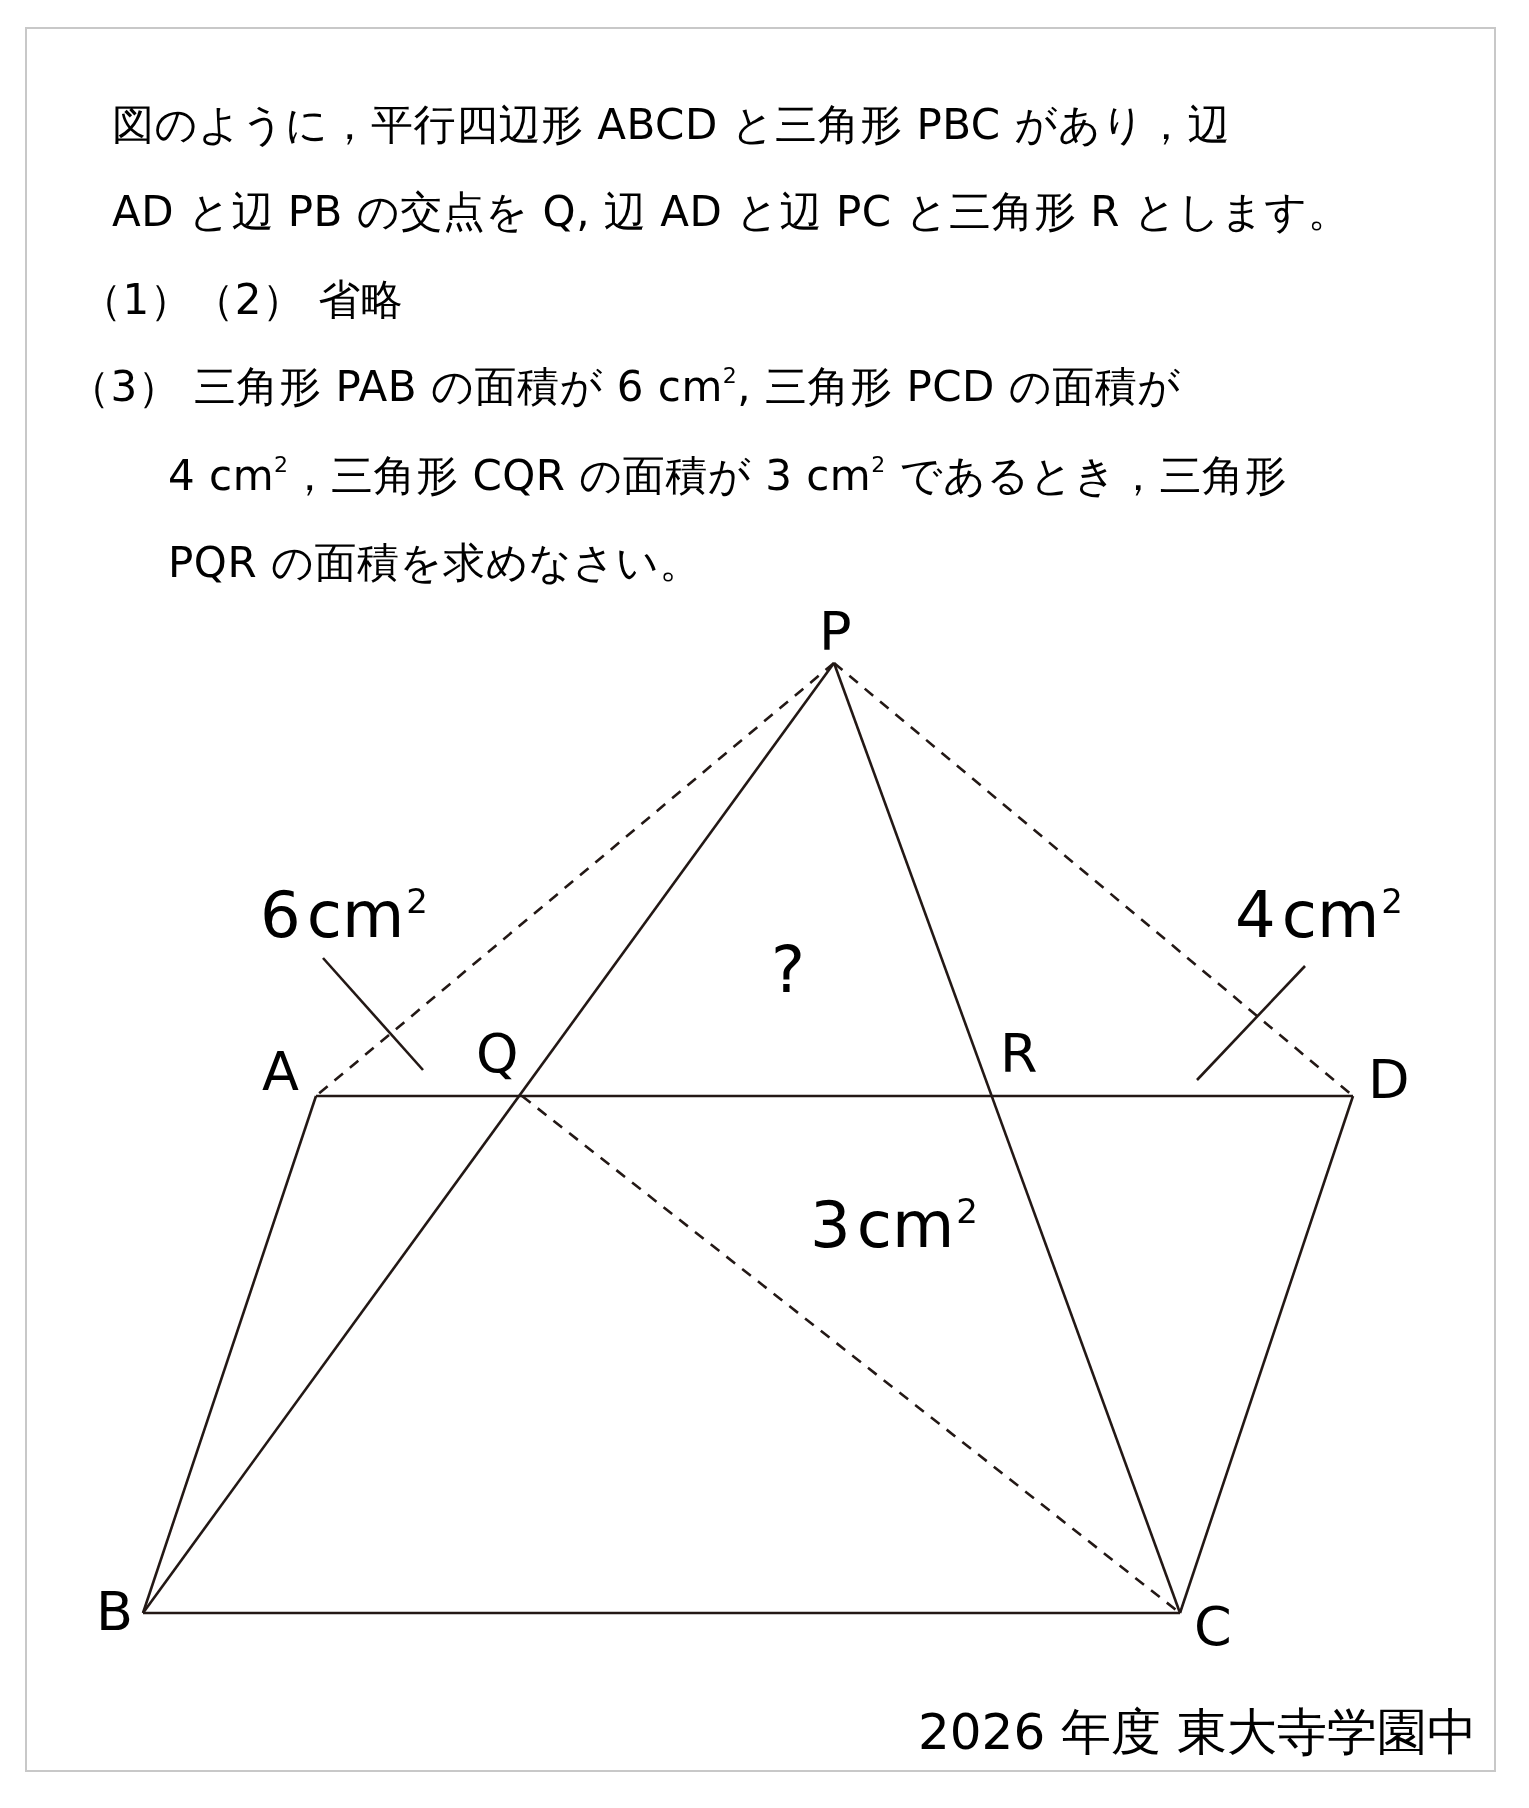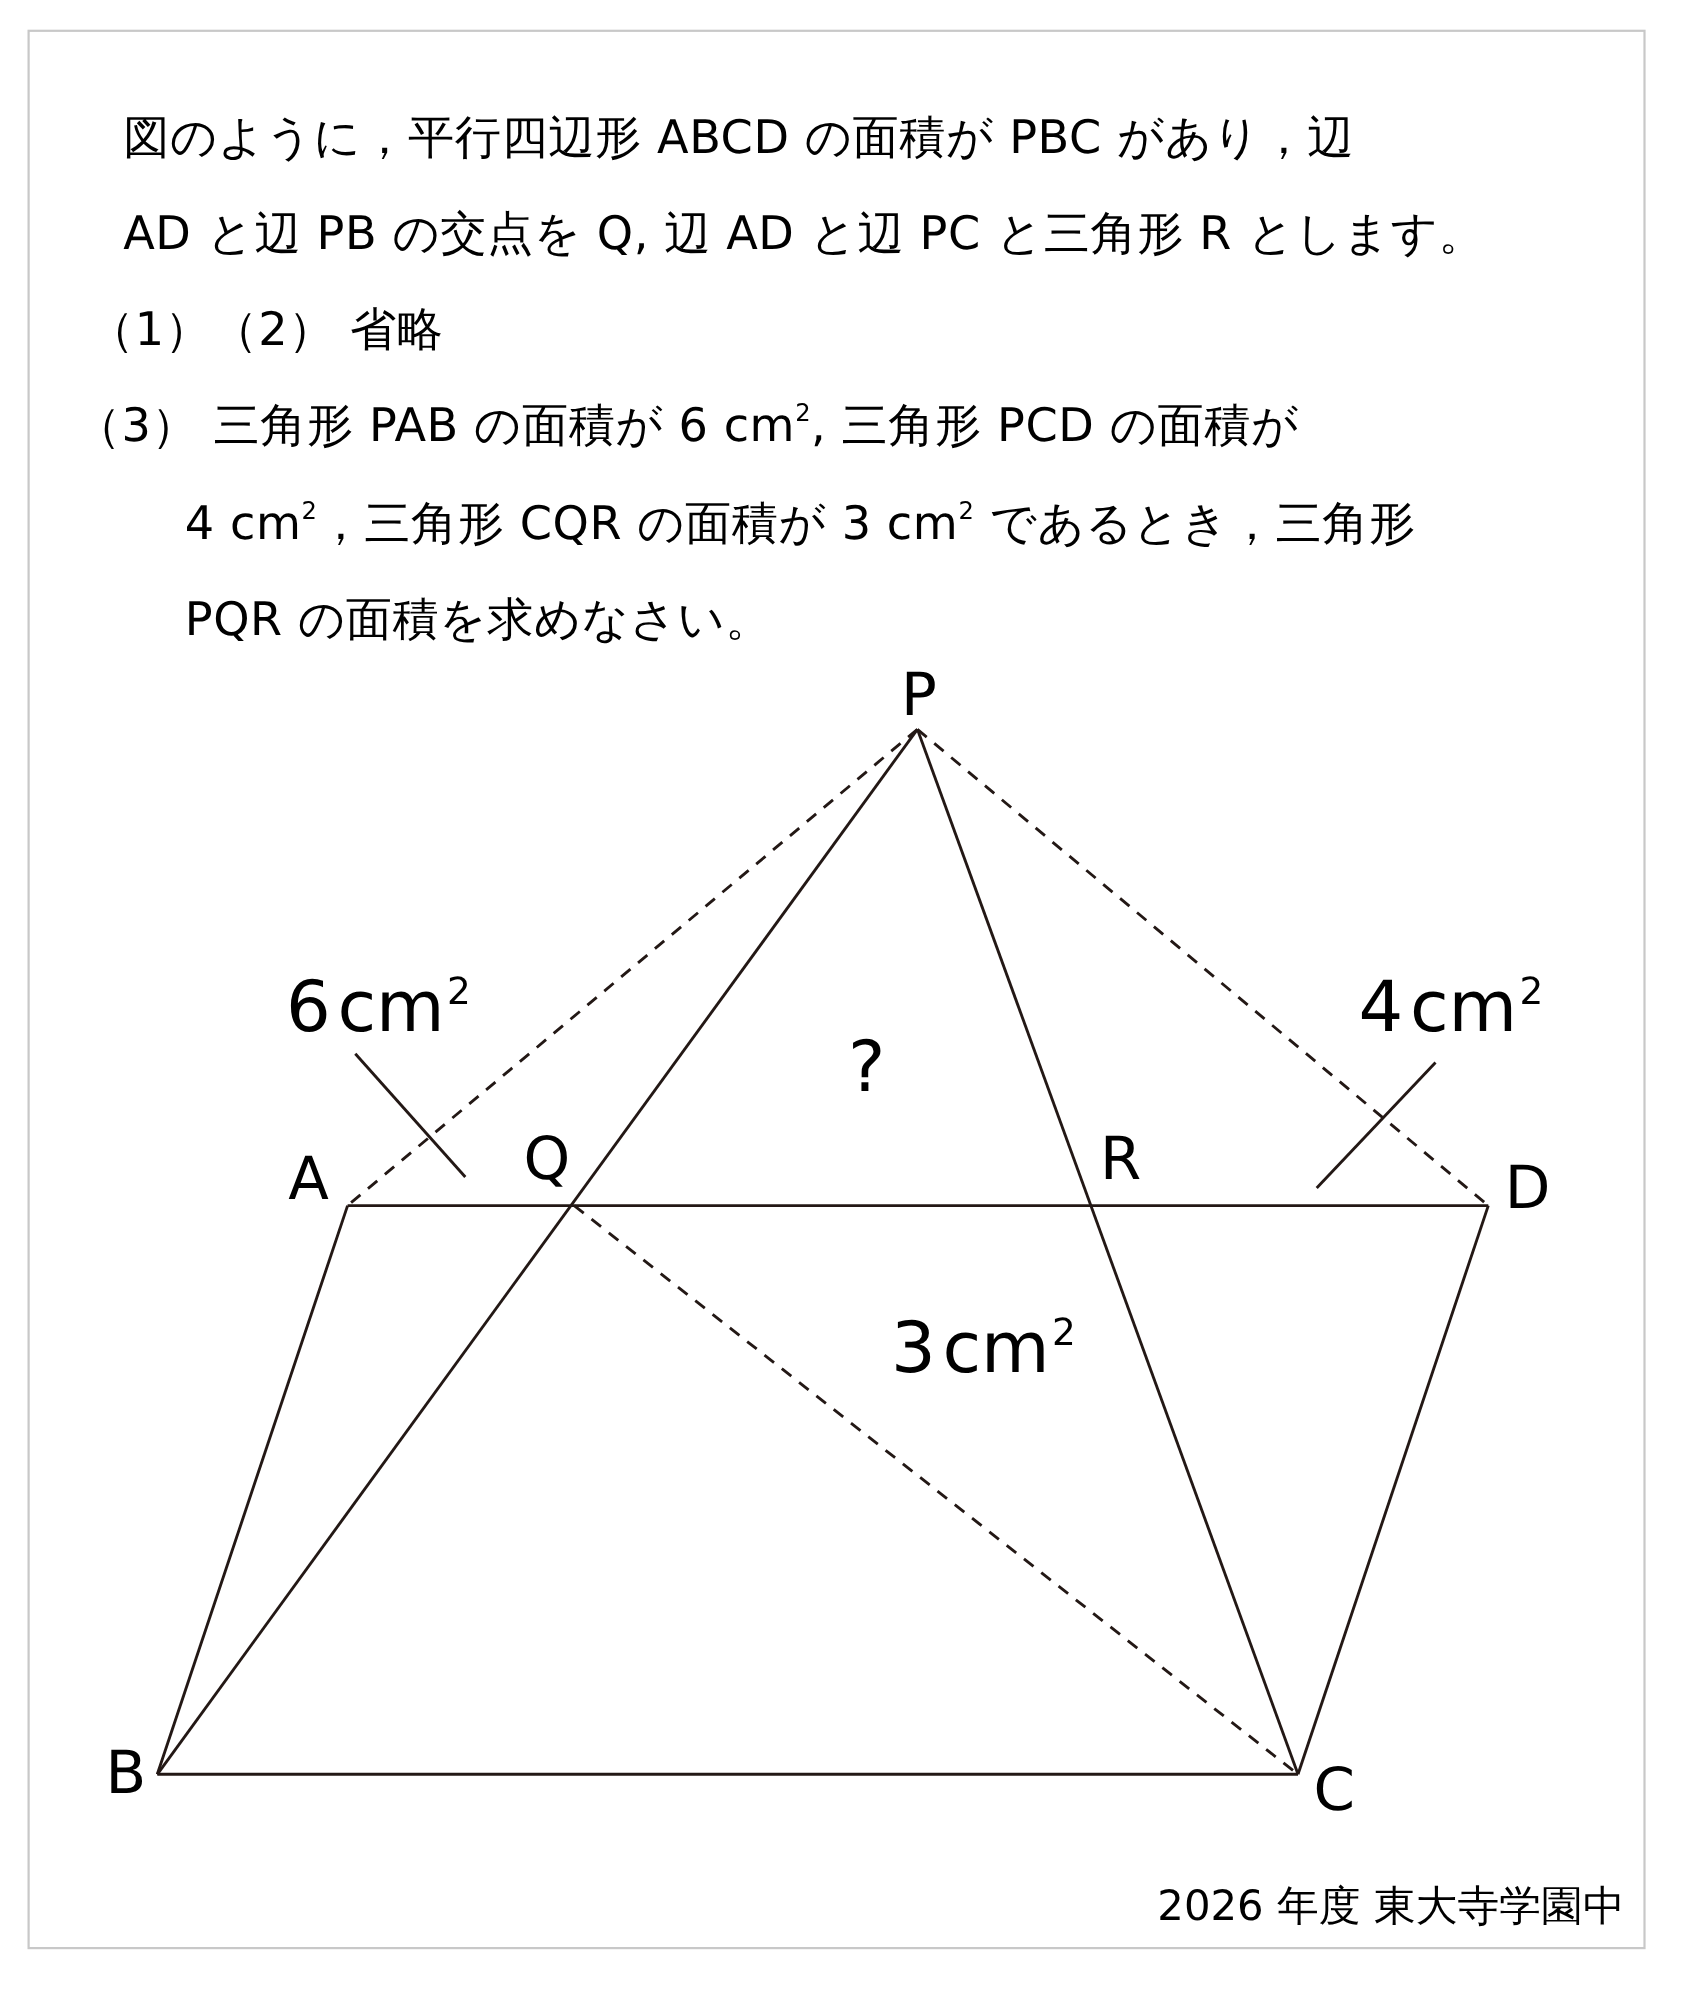--- a/index.html
+++ b/index.html
@@ -4,29 +4,29 @@
 <style>
   html, body { margin: 0; padding: 0; background: #ffffff; }
   body { width: 1529px; height: 1808px; position: relative; overflow: hidden;
          font-family: "DejaVu Sans", "Liberation Sans", sans-serif; color: #000; }
   .frame { position: absolute; left: 25px; top: 27px; width: 1471px; height: 1745px;
            border: 2px solid #c8c8c8; box-sizing: border-box; }
   .line { position: absolute; font-size: 42px; line-height: 50px; white-space: nowrap;
           letter-spacing: 0.5px; }
   .line sup { font-size: 22px; vertical-align: 18px; line-height: 0; }
   #figure { position: absolute; left: 0; top: 0; width: 1529px; height: 1808px; }
-  .footer { position: absolute; right: 52px; top: 1708px; font-size: 38px; line-height: 48px; white-space: nowrap; }
+  .footer { position: absolute; right: 52px; top: 1708px; font-size: 50px; line-height: 48px; white-space: nowrap; }
 </style>
 </head>
 <body>
 
 <div class="frame"></div>
 
 <div id="text-lines">
-    <div class="line" style="left: 112px; top: 100px;">図のように，平行四辺形 ABCD の面積が PBC があり，辺</div>
+    <div class="line" style="left: 112px; top: 100px;">図のように，平行四辺形 ABCD と三角形 PBC があり，辺</div>
     <div class="line" style="left: 112px; top: 187px;">AD と辺 PB の交点を Q, 辺 AD と辺 PC と三角形 R とします。</div>
     <div class="line" style="left: 80px; top: 275px;">（1）（2） 省略</div>
     <div class="line" style="left: 68px; top: 362px;">（3） 三角形 PAB の面積が 6 cm<sup>2</sup>, 三角形 PCD の面積が</div>
     <div class="line" style="left: 168px; top: 451px;">4 cm<sup>2</sup>，三角形 CQR の面積が 3 cm<sup>2</sup> であるとき，三角形</div>
     <div class="line" style="left: 168px; top: 538px; text-align: right;">PQR の面積を求めなさい。</div>
   </div>
 
 <svg id="figure" xmlns="http://www.w3.org/2000/svg" width="1529" height="1808" viewBox="0 0 1529 1808">
   <g id="solid-lines">
       <line x1="316" y1="1096" x2="1353" y2="1096" stroke="#231815" stroke-width="2.6"></line>

